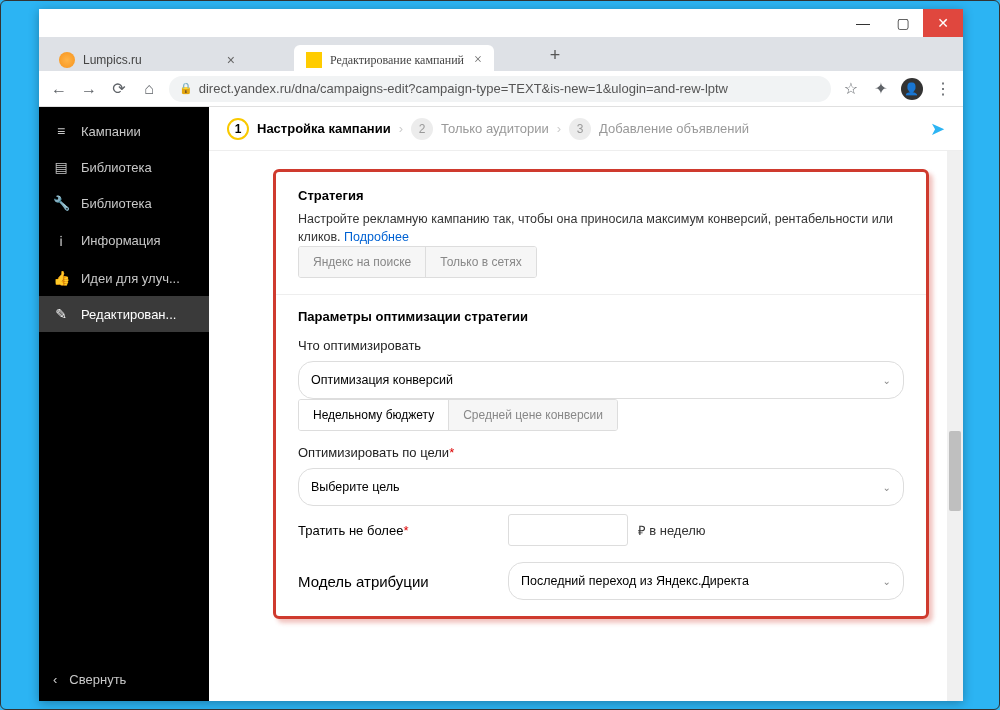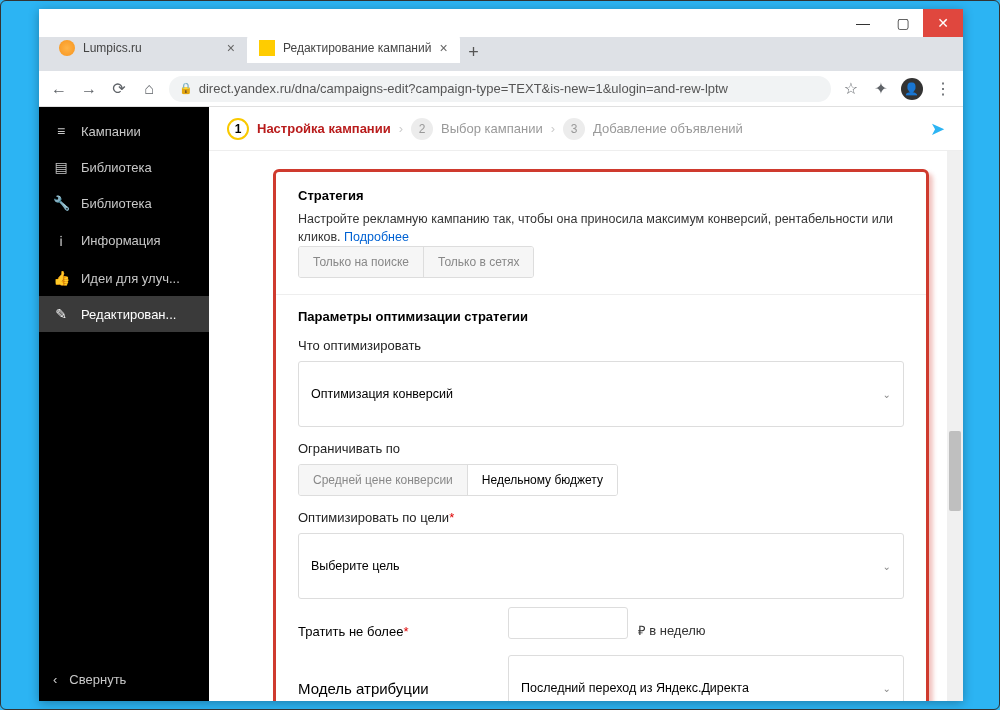--- a/index.html
+++ b/index.html
@@ -2,23 +2,23 @@
 <html><head>
 <meta charset="utf-8">
 <style>
 * { box-sizing: border-box; margin: 0; padding: 0; }
 body { font-family: Arial, sans-serif; background: #2cb4f3; width: 1000px; height: 710px; overflow: hidden; position: relative; }
 .outer-frame { position: absolute; top: 0; left: 0; right: 0; bottom: 0; border: 1px solid #333; border-radius: 6px; overflow: hidden; }
 .inner-window { position: absolute; top: 8px; left: 38px; width: 924px; height: 692px; background: #fff; box-shadow: 0 2px 10px rgba(0,0,0,0.3); }
 .titlebar { height: 28px; background: #fff; display: flex; justify-content: flex-end; align-items: center; }
 .win-btn { width: 40px; height: 28px; display: flex; align-items: center; justify-content: center; font-size: 14px; color: #333; cursor: pointer; }
 .win-btn.close { background: #e0473e; color: #fff; }
-.tab-strip { height: 34px; background: #dee1e6; display: flex; align-items: flex-end; padding: 8px 8px; }
+.tab-strip { height: 34px; background: #dee1e6; display: flex; padding: 8px 8px; gap: 47px; }
 .tab { height: 30px; padding: 0 12px; display: flex; align-items: center; gap: 8px; font-size: 12px; color: #444; border-radius: 6px 6px 0 0; position: relative; min-width: 200px; cursor: pointer; }
-.tab.active { background: #fff; }
+.tab.active { background: #fff; font-family: Liberation Serif, serif; }
 .tab .favicon { width: 16px; height: 16px; border-radius: 50%; }
 .fav-orange { background: radial-gradient(#ffb347,#f7941d); }
 .fav-yellow { width: 16px; height: 16px; background: #ffcc00; }
 .tab .tab-close { margin-left: auto; color: #666; font-size: 14px; }
 .plus-tab { width: 28px; text-align: center; font-size: 18px; color: #555; cursor: pointer; }
 .nav-bar { height: 36px; background: #fff; display: flex; align-items: center; gap: 10px; padding: 0 10px; border-bottom: 1px solid #e0e0e0; }
 .nav-arrow, .nav-icon { color: #5f6368; font-size: 16px; cursor: pointer; width: 20px; text-align: center; }
 .addr { flex: 1; height: 26px; background: #f1f3f4; border-radius: 13px; display: flex; align-items: center; padding: 0 10px; font-size: 13px; color: #555; gap: 6px; }
 .addr .lock { font-size: 11px; }
 .avatar { width: 22px; height: 22px; border-radius: 50%; background: #333; display: flex; align-items: center; justify-content: center; color: #ccc; font-size: 12px; }
@@ -27,40 +27,40 @@
 .side-item { display: flex; align-items: center; gap: 12px; padding: 10px 14px; font-size: 13px; cursor: pointer; }
 .side-item.active { background: #3a3a3a; color: #fff; }
 .side-icon { width: 16px; text-align: center; font-size: 14px; }
 .side-collapse { margin-top: auto; display: flex; align-items: center; gap: 12px; padding: 14px; font-size: 13px; cursor: pointer; }
 .main { flex: 1; background: #fff; position: relative; overflow: hidden; }
 .steps { height: 44px; display: flex; align-items: center; padding: 0 18px; gap: 8px; font-size: 13px; border-bottom: 1px solid #eee; }
 .step-num { width: 22px; height: 22px; border-radius: 50%; display: flex; align-items: center; justify-content: center; font-size: 12px; }
 .step-num.active { border: 2px solid #f9c900; color: #000; font-weight: bold; }
 .step-num.inactive { background: #ececec; color: #999; }
 .step-label { color: #999; }
-.step-label.active { color: #b91c1c; font-weight: bold; }
+.step-label.active { color: #000000; font-weight: bold; }
 .chev { color: #ccc; }
 .send-btn { margin-left: auto; font-size: 18px; color: #2cb4f3; cursor: pointer; }
 .scroll-area { position: absolute; top: 44px; left: 0; right: 0; bottom: 0; }
 .card { margin: 18px 34px 0 64px; border: 3px solid #cf3a2e; border-radius: 6px; padding: 16px 22px; box-shadow: 4px 4px 4px rgba(207,58,46,0.3); }
 .card h3 { font-size: 13px; margin-bottom: 8px; }
 .card p { font-size: 12.5px; color: #333; line-height: 1.4; }
 .card a { color: #0062d3; text-decoration: none; }
 .section-label { font-size: 13px; margin: 14px 0 8px; color: #222; }
 .btn-group { display: flex; gap: 0; border: 1px solid #ddd; border-radius: 3px; width: fit-content; overflow: hidden; }
 .btn-group .opt { padding: 8px 14px; font-size: 12px; color: #888; cursor: pointer; border-right: 1px solid #ddd; }
 .btn-group .opt:last-child { border-right: none; }
 .btn-group .opt.sel { color: #000; background: #fff; }
 .btn-group .opt:not(.sel) { background: #f6f6f6; }
 .divider { border-top: 1px solid #eee; margin: 16px -22px 0; }
 .sub-head { font-size: 13px; font-weight: bold; margin: 14px 0 10px; }
-.select-box { border: 1px solid #ddd; border-radius: 3px; padding: 25px 12px; font-size: 12.5px; display: flex; align-items: center; justify-content: space-between; cursor: pointer; }
+.select-box { border: 1px solid #ddd; border-radius: 15px; padding: 11px 12px; font-size: 12.5px; display: flex; align-items: center; justify-content: space-between; cursor: pointer; }
 .select-box .chev-d { color: #888; font-size: 10px; }
 .req { color: #d00; }
-.row-spend { display: flex; align-items: flex-end; gap: 10px; margin-top: 8px; }
+.row-spend { display: flex; align-items: center; gap: 10px; margin-top: 8px; }
 .row-spend .lbl { font-size: 13px; width: 200px; }
 .num-input { width: 120px; height: 32px; border: 1px solid #ddd; border-radius: 3px; }
 .suffix { font-size: 13px; color: #333; }
 .row-attr { display: flex; align-items: center; gap: 10px; margin-top: 16px; }
 .row-attr .lbl { font-size: 15px; width: 200px; }
 .row-attr .select-box { flex: 1; }
 .vscroll { position: absolute; right: 0; top: 0; width: 16px; height: 100%; background: #f0f0f0; }
 .vscroll-thumb { position: absolute; right: 2px; top: 280px; width: 12px; height: 80px; background: #bfbfbf; border-radius: 2px; }
 </style>
 </head>
@@ -135,52 +135,51 @@
         <span>Свернуть</span>
       </div>
     </div>
 
     <div class="main">
       <div class="steps">
         <div class="step-num active">1</div>
         <span class="step-label active">Настройка кампании</span>
         <span class="chev">›</span>
         <div class="step-num inactive">2</div>
-        <span class="step-label">Выбор кампании</span>
+        <span class="step-label">Только аудитории</span>
         <span class="chev">›</span>
         <div class="step-num inactive">3</div>
         <span class="step-label">Добавление объявлений</span>
         <span class="send-btn">➤</span>
       </div>
 
       <div class="scroll-area">
         <div class="card">
           <h3>Стратегия</h3>
           <p>
             <span>Настройте рекламную кампанию так, чтобы она приносила максимум конверсий, рентабельности или кликов. </span><a href="#">Подробнее</a>
           </p>
 
           <div class="btn-group">
-            <div class="opt">Только на поиске</div>
+            <div class="opt">Яндекс на поиске</div>
             <div class="opt">Только в сетях</div>
           </div>
 
           <div class="divider"></div>
           <div class="sub-head">Параметры оптимизации стратегии</div>
 
           <div class="section-label">Что оптимизировать</div>
           <div class="select-box">
             <span>Оптимизация конверсий</span>
             <span class="chev-d">⌄</span>
           </div>
 
-          <div class="section-label">Ограничивать по</div>
           <div class="btn-group">
+            <div class="opt sel">Недельному бюджету</div>
             <div class="opt">Средней цене конверсии</div>
-            <div class="opt sel">Недельному бюджету</div>
           </div>
 
           <div class="section-label">
             <span>Оптимизировать по цели</span><span class="req">*</span>
           </div>
           <div class="select-box">
             <span>Выберите цель</span>
             <span class="chev-d">⌄</span>
           </div>
 

